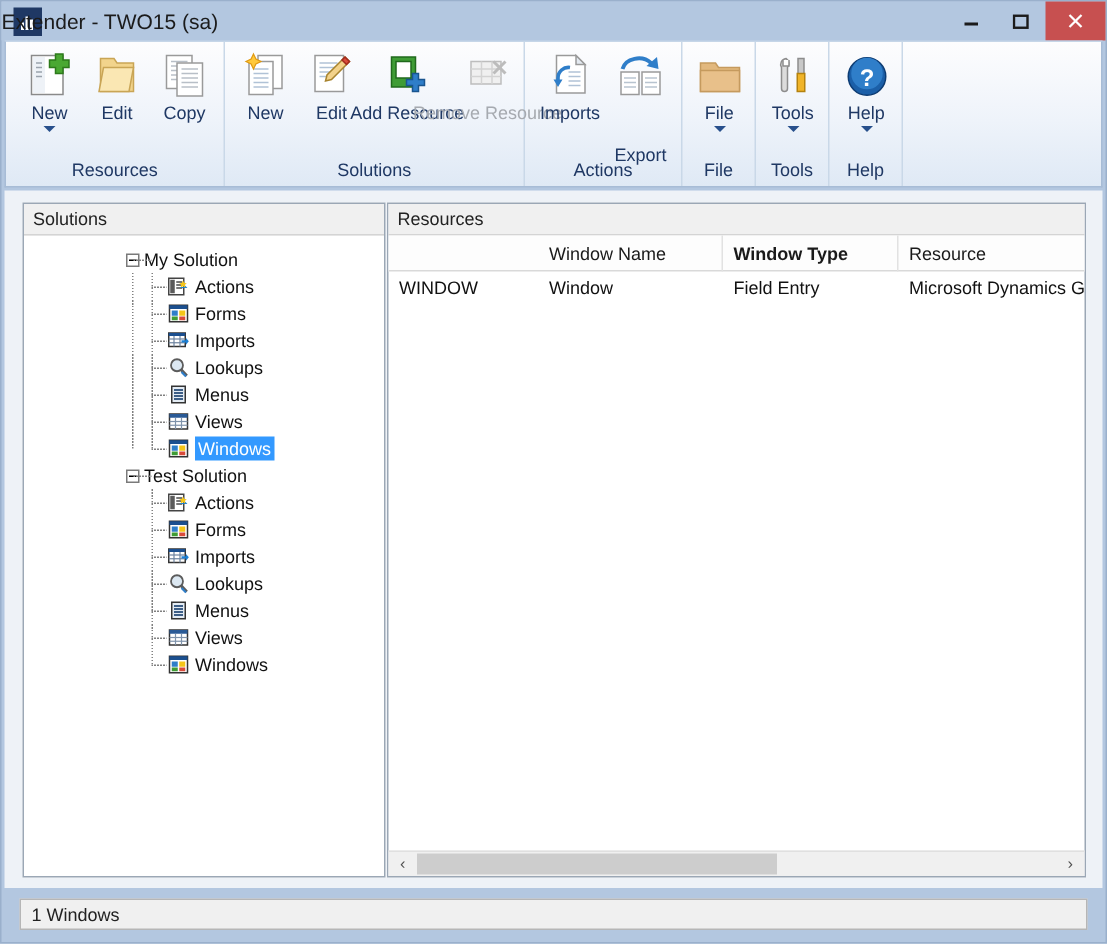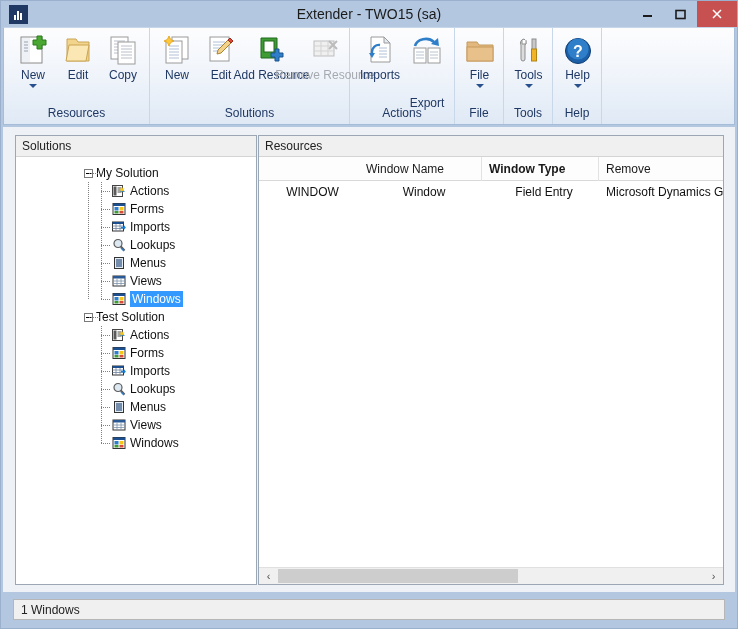--- a/index.html
+++ b/index.html
@@ -30,21 +30,20 @@
   #app-icon {
     position: absolute; left: 8px; top: 4px;
     width: 19px; height: 19px;
     background: #1f3864;
     display: flex; align-items: center; justify-content: center;
   }
   #title-text {
     position: absolute; left: 0; top: 0;
     width: 736px; height: 26px;
     line-height: 26px;
-    text-align: center;
     font-size: 14px;
     color: #1b1b1b;
     font-family: "Liberation Sans", sans-serif;
   }
   .wbtn {
     position: absolute; top: 0; height: 26px;
     display: flex; align-items: center; justify-content: center;
   }
   #btn-min { left: 630px; width: 33px; }
   #btn-max { left: 663px; width: 33px; }
@@ -172,21 +171,21 @@
   .sort-caret {
     position: absolute; top: -1px; width: 0; height: 0;
     border-left: 4px solid transparent;
     border-right: 4px solid transparent;
     border-bottom: 4px solid #5b8fc9;
   }
   #grid-rows {
     position: absolute; left: 0; top: 45px; width: 464px; height: 381px;
     overflow: hidden;
   }
-  .grow { position: relative; height: 22px; text-align: center; }
+  .grow { position: relative; height: 22px; }
   .gcell {
     position: absolute; top: 0; height: 22px; line-height: 22px;
     font-size: 12px; color: #111;
     padding-left: 7px; white-space: nowrap; overflow: hidden;
   }
   #hscroll {
     position: absolute; left: 0; bottom: 0; width: 464px; height: 17px;
     background: #f0f0f0; border-top: 1px solid #e0e0e0;
   }
   .sarrow {
@@ -718,21 +717,21 @@
       <div class="panel-header">Resources</div>
 
       <div id="grid-head">
         <div class="gcol" style="left:100px;width:123px;">
           <span>Window Name</span>
         </div>
         <div class="gcol" style="left:223px;width:117px;font-weight:bold;">
           <span>Window Type</span>
         </div>
         <div class="gcol" style="left:340px;width:124px;border-right:none;">
-          <span>Remove</span>
+          <span>Resource</span>
         </div>
       </div>
 
       <div id="grid-rows">
         <div class="grow">
           <div class="gcell" style="left:0px;width:100px;">WINDOW</div>
           <div class="gcell" style="left:100px;width:123px;">Window</div>
           <div class="gcell" style="left:223px;width:117px;">Field Entry</div>
           <div class="gcell" style="left:340px;width:124px;">Microsoft Dynamics GP</div>
         </div>

